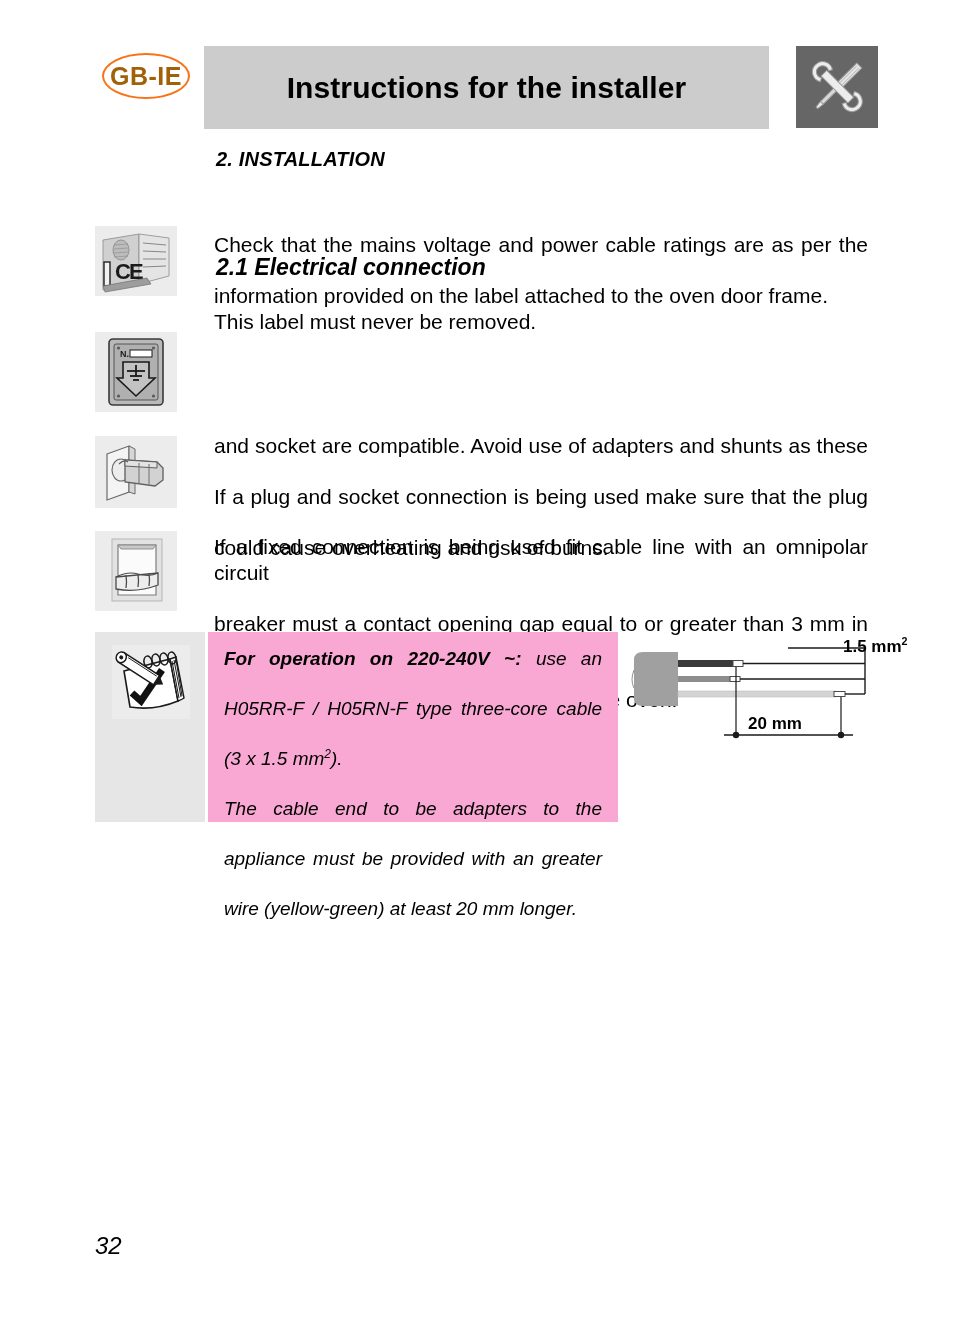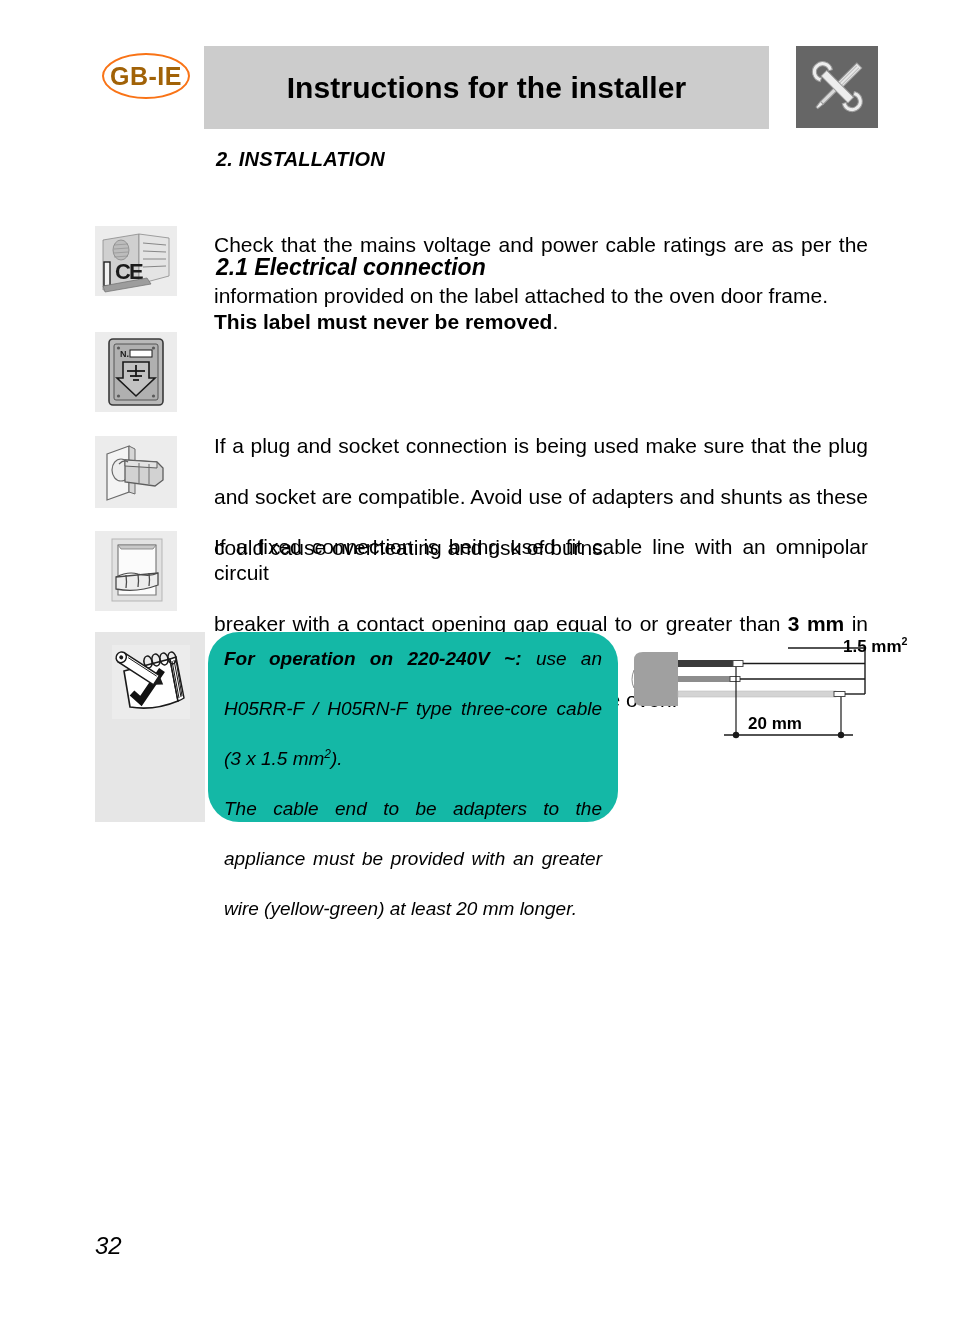--- a/index.html
+++ b/index.html
@@ -86,21 +86,21 @@
   .para {
     position: absolute;
     left: 214px;
     width: 654px;
     font-size: 21px;
     line-height: 25.5px;
     text-align: justify;
     text-justify: inter-word;
   }
   .para > span { display: block; }
-  .para b { font-weight: bold; }
+  .para b { font-weight: normal; }
 
   
   .jl {
     display: block;
     text-align: justify;
   }
   .jl::after {
     content: "";
     display: inline-block;
     width: 100%;
@@ -129,24 +129,23 @@
     width: 78px;
     height: 74px;
     background: #ececec;
   }
   .note-text-panel {
     position: absolute;
     left: 208px;
     top: 632px;
     width: 410px;
     height: 190px;
-    background: #14b8a6;
+    background: #f9a8d4;
     box-sizing: border-box;
     padding: 14px 16px 0 16px;
-    border-radius: 31px;
   }
   .note-text-panel .np {
     font-size: 19px;
     line-height: 25px;
     font-style: italic;
     text-align: justify;
   }
   .note-text-panel .np b { font-weight: bold; }
   .note-gap { height: 25px; }
   sup { font-size: 0.63em; vertical-align: super; line-height: 0; }
@@ -265,43 +264,43 @@
       <ellipse cx="26" cy="34" rx="9" ry="11" fill="#ededed" stroke="#6b6b6b" stroke-width="1.2"></ellipse>
       <path d="M30 24 L62 26 L68 32 L68 44 L60 50 L30 46 Z" fill="#d2d2d2" stroke="#5e5e5e" stroke-width="1.3"></path>
       <path d="M30 24 L62 26 L62 32 L30 30 Z" fill="#e3e3e3" stroke="#5e5e5e" stroke-width="1"></path>
       <line x1="44" y1="27" x2="44" y2="47" stroke="#6e6e6e" stroke-width="1"></line>
       <line x1="54" y1="28" x2="54" y2="48" stroke="#6e6e6e" stroke-width="1"></line>
       <path d="M24 28 q5 -5 9 -2" fill="none" stroke="#5e5e5e" stroke-width="1.2"></path>
     </svg>
   </div>
 
   <div class="para" style="top:433px;">
+    <span class="jl">and  socket  are  compatible.  Avoid  use  of  adapters  and  shunts  as  these</span>
     <span class="jl">If  a  plug  and  socket  connection  is  being  used  make  sure  that  the  plug</span>
-    <span class="jl">and  socket  are  compatible.  Avoid  use  of  adapters  and  shunts  as  these</span>
     <span>could cause overheating and risk of burns.</span>
   </div>
 
   <div class="icon-tile" style="left:95px; top:531px; width:82px; height:80px;">
     <svg width="82" height="80" viewBox="0 0 82 80">
       <rect x="17" y="8" width="50" height="62" fill="#e2e2e2" stroke="#b5b5b5" stroke-width="1"></rect>
       <polygon points="23,14 61,14 61,64 23,64" fill="#fbfbfb" stroke="#7d7d7d" stroke-width="1.2"></polygon>
       <polygon points="23,14 61,14 58,18 26,18" fill="#c9c9c9" stroke="#7d7d7d" stroke-width="0.8"></polygon>
       <path d="M21 46 L63 42 L63 54 q-21 8 -42 4 Z" fill="#ededed" stroke="#4a4a4a" stroke-width="1.3"></path>
       <path d="M21 46 q12 -6 22 -3 q12 3 20 -1" fill="none" stroke="#4a4a4a" stroke-width="1.2"></path>
       <g stroke="#4a4a4a" stroke-width="1.3" fill="none">
         <path d="M31 44 q1 7 0 13"></path>
         <path d="M43 43 q1 7 0 13"></path>
         <path d="M54 42 q1 7 0 13"></path>
       </g>
     </svg>
   </div>
 
   <div class="para" style="top:534px;">
     <span class="jl">If a fixed connection is being used fit cable line with an omnipolar circuit</span>
-    <span class="jl"><span>breaker with a contact opening gap equal to or greater than </span><b>3 mm</b><span> in an</span></span>
+    <span class="jl"><span>breaker must a contact opening gap equal to or greater than </span><b>3 mm</b><span> in an</span></span>
     <span>easily accessible position in proximity to the oven.</span>
   </div>
 
   <div class="note-icon-panel">
     <div class="note-icon-inner">
       <svg width="78" height="74" viewBox="0 0 78 74">
         <path d="M12 26 L58 14 L66 56 q-24 10 -48 6 Z" fill="#ffffff" stroke="#1a1a1a" stroke-width="1.6"></path>
         <path d="M58 14 L66 56 q3 -1 6 -3 L64 12 Z" fill="#ffffff" stroke="#1a1a1a" stroke-width="1.4"></path>
         <g stroke="#1a1a1a" stroke-width="1" fill="none">
           <path d="M60 16 L67 53"></path>

